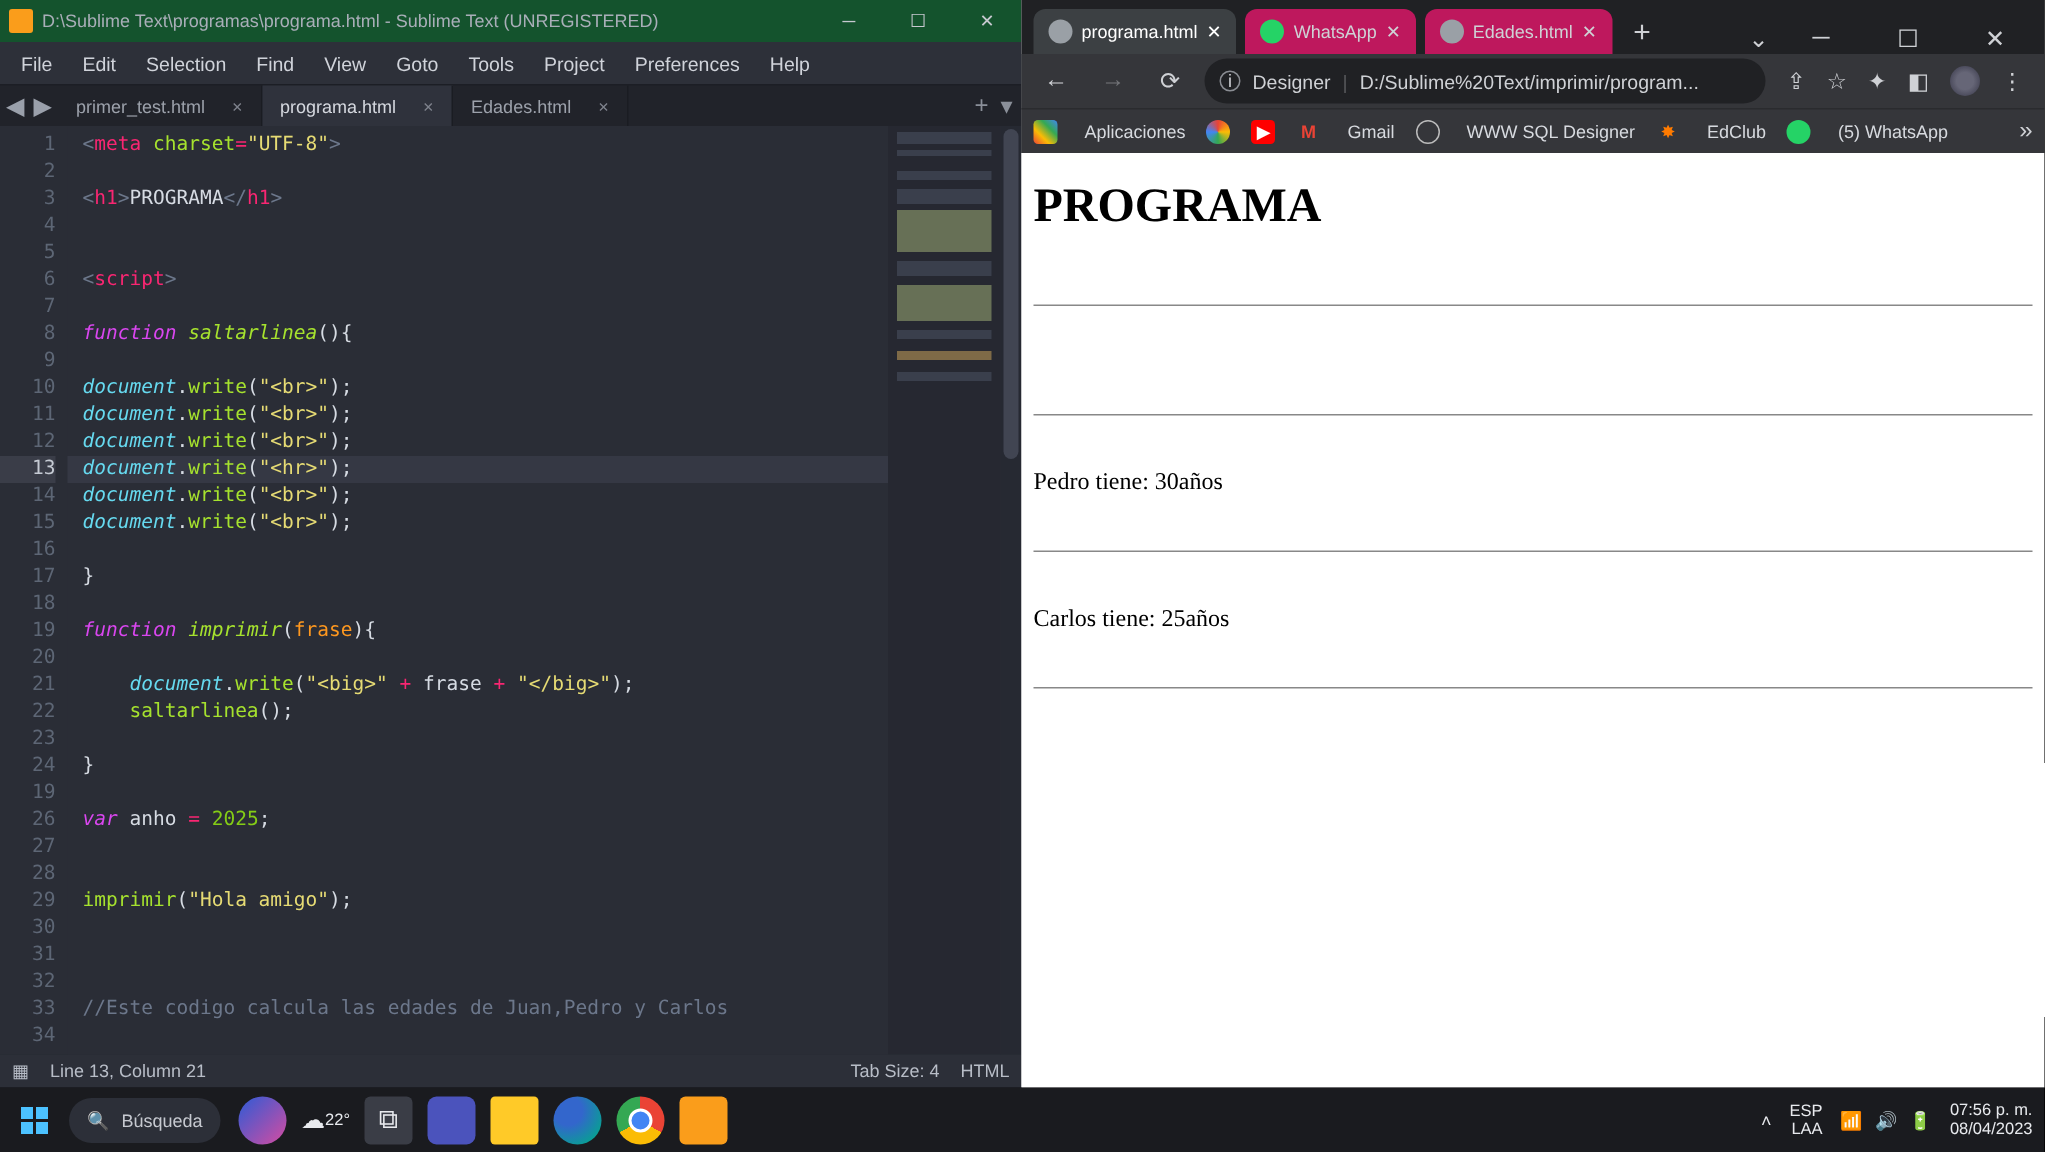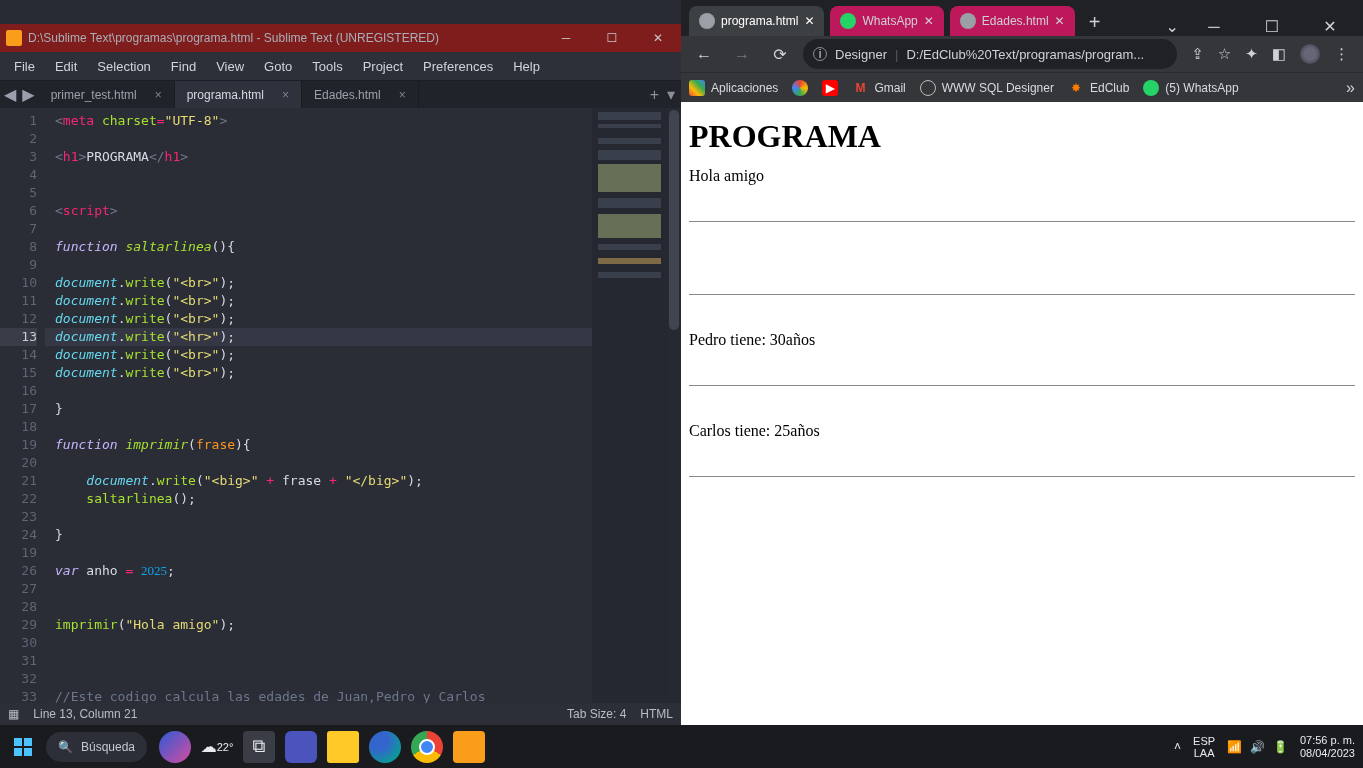--- a/index.html
+++ b/index.html
@@ -1,20 +1,20 @@
 <!DOCTYPE html>
 <html><head>
 <meta charset="utf-8">
 <style>
   * { box-sizing: border-box; margin: 0; padding: 0; }
   body { font-family: "Segoe UI", Arial, sans-serif; width:1363px; height:768px; overflow:hidden; background:#000; position:relative; }
 
   
   .sublime { position:absolute; left:0; top:0; width:681px; height:725px; background:#272a33; display:flex; flex-direction:column; }
-  .st-titlebar { height:28px; background:#7f1d1d; display:flex; align-items:center; color:#a9aeb8; font-size:12px;margin-top:24px; }
+  .st-titlebar { height:28px; background:#14532d; display:flex; align-items:center; color:#a9aeb8; font-size:12px; }
   .st-logo { width:16px; height:16px; margin:0 6px; background:#fa9d1b; border-radius:2px; }
   .st-title { flex:1; white-space:nowrap; overflow:hidden; }
   .st-winbtns { display:flex; height:100%; }
   .st-winbtn { width:46px; height:100%; display:flex; align-items:center; justify-content:center; color:#c7c9d0; }
   .st-menubar { height:28px; background:#2d3039; display:flex; align-items:center; padding:0 4px; }
   .st-menu-item { color:#d0d3da; font-size:13px; padding:4px 10px; }
   .st-tabs-row { height:28px; background:#21232a; display:flex; align-items:stretch; border-top:1px solid #1c1e25; }
   .st-arrows { display:flex; align-items:center; color:#9aa0ab; padding:0 4px; gap:6px;}
   .st-tab { display:flex; align-items:center; padding:0 12px; color:#9ca1ab; font-size:12px; position:relative; border-right:1px solid #1a1c22; }
   .st-tab.active { background:#2f323c; color:#d5d8df; }
@@ -26,23 +26,23 @@
   .st-gutter .ln.hl { background:#3a3d48; color:#c5cad3; }
   .st-code { flex:1; font-family:Consolas,monospace; font-size:13px; color:#d6dbe3; padding:4px 0; line-height:18px; white-space:pre; position:relative;}
   .st-code .row { padding-left:10px; height:18px; }
   .st-code .row.hl { background:#353844; }
   .c-gray { color:#6c778b; }
   .c-blue { color:#66d9ef; font-style:italic; }
   .c-red { color:#f92672; }
   .c-green { color:#a6e22e; }
   .c-yellow { color:#e6db74; }
   .c-orange { color:#fd971f; }
-  .c-purple { color:#0ea5e9;font-family:Liberation Serif, serif; }
+  .c-purple { color:#84cc16; }
   .c-fn { color:#a6e22e; font-style:italic; }
-  .c-kw { color:#c4b5fd; font-style:italic;margin-top:32px;}
+  .c-kw { color:#d946ef; font-style:italic;margin-top:32px;}
   .st-minimap { width:75px; background:#262831; position:relative; }
   .mm-block { position:absolute; left:6px; right:6px; background:#4a5263; opacity:0.55; }
   .st-scroll { width:14px; background:#262932; }
   .st-scroll-thumb { width:10px; margin:2px auto; height:220px; background:#414552; border-radius:5px; }
 
   .st-status { height:22px; background:#2c2f38; color:#b8bdc7; font-size:12px; display:flex; align-items:center; padding:0 8px; gap:14px; }
   .st-status .spacer { flex:1; }
 
   
   .chrome { position:absolute; left:681px; top:0; right:0; height:725px; background:#fff; display:flex; flex-direction:column;}
@@ -55,40 +55,40 @@
   .cr-tab .label { flex:1; white-space:nowrap; overflow:hidden; text-overflow:ellipsis; }
   .cr-tab .x { margin-left:6px; font-size:12px; }
   .cr-newtab { width:28px; height:28px; color:#cfd1d5; font-size:20px; display:flex; align-items:center; justify-content:center;}
   .cr-space-controls { margin-left:auto; display:flex; align-items:center; gap:12px; color:#cfd1d5; padding-right:10px;}
   .cr-toolbar { height:36px; background:#35363a; display:flex; align-items:center; padding:0 8px; gap:8px; }
   .cr-nav-btn { width:30px; height:30px; display:flex; align-items:center; justify-content:center; color:#cfd1d5; font-size:16px; border-radius:50%; }
   .cr-omnibox { flex:1; background:#202124; border-radius:16px; height:30px; display:flex; align-items:center; color:#cfd1d5; font-size:13px; padding:0 10px; gap:8px; }
   .cr-omnibox .info { font-size:12px; border:1px solid #8a8d93; border-radius:50%; width:14px; height:14px; display:flex; align-items:center; justify-content:center;}
   .cr-toolbar-icons { display:flex; align-items:center; gap:14px; color:#cfd1d5; font-size:15px; padding:0 6px;}
   .cr-bookmarks { height:30px; background:#35363a; display:flex; align-items:center; padding:0 8px; gap:14px; border-top:1px solid #2a2b2e;}
-  .cr-bm { display:flex; align-items:center; color:#d7dadf; font-size:12px; gap:6px; }
+  .cr-bm { display:flex; align-items:center; color:#d7dadf; font-size:12px; gap:18px; }
   .cr-bm .ico { width:16px; height:16px; border-radius:3px; display:flex; align-items:center; justify-content:center; font-size:12px;}
   .cr-bookmarks .chev { margin-left:auto; color:#cfd1d5; }
 
   .cr-page { flex:1; background:#fff; color:#000; font-family:"Times New Roman",serif; padding:10px 8px; overflow:hidden; }
   .cr-page h1 { font-size:32px; font-weight:bold; margin:6px 0 12px; }
   .cr-page .row-txt { font-size:16px; }
   .cr-page hr { border:none; border-top:1px solid #888; margin:0; }
   .cr-page .gap { height:18px; }
 
   
   .taskbar { position:absolute; left:0; right:0; bottom:0; height:43px; background:#1a1b1f; display:flex; align-items:center; color:#e8eaee; font-size:12px; }
   .tb-start { width:46px; height:100%; display:flex; align-items:center; justify-content:center;}
   .win-logo { display:grid; grid-template-columns:8px 8px; grid-template-rows:8px 8px; gap:2px;}
   .win-logo span { background:#4cc2ff; }
   .tb-search { display:flex; align-items:center; background:#2c2f38; height:30px; border-radius:16px; padding:0 12px; gap:8px; color:#c6c9d0; margin-right:12px;}
   .tb-icons { display:flex; align-items:center; gap:10px; }
   .tb-icon { width:32px; height:32px; border-radius:4px; display:flex; align-items:center; justify-content:center; font-size:18px;}
   .tb-right { margin-left:auto; display:flex; align-items:center; gap:12px; padding-right:8px;}
-  .tb-lang { text-align:center; font-size:11px; line-height:12px;}
+  .tb-lang { text-align:right; font-size:11px; line-height:12px;}
   .tb-tray { display:flex; align-items:center; gap:8px; color:#d7dadf;}
   .tb-clock { text-align:center; font-size:11px; line-height:13px; }
 </style>
 </head>
 <body>
 
 <div class="sublime">
   <div class="st-titlebar">
     <div class="st-logo"></div>
     <div class="st-title">D:\Sublime Text\programas\programa.html - Sublime Text (UNREGISTERED)</div>
@@ -224,21 +224,21 @@
       </div>
     </div>
     <div class="cr-toolbar">
       <div class="cr-nav-btn">←</div>
       <div class="cr-nav-btn" style="opacity:.4">→</div>
       <div class="cr-nav-btn">⟳</div>
       <div class="cr-omnibox">
         <span class="info">i</span>
         <span>Designer</span>
         <span style="opacity:.3">|</span>
-        <span>D:/EdClub%20Text/programas/program...</span>
+        <span>D:/Sublime%20Text/imprimir/program...</span>
       </div>
       <div class="cr-toolbar-icons">
         <span>⇪</span>
         <span>☆</span>
         <span>✦</span>
         <span>◧</span>
         <span style="width:20px;height:20px;border-radius:50%;background:radial-gradient(circle,#667 40%,#334 100%);"></span>
         <span>⋮</span>
       </div>
     </div>
@@ -268,21 +268,20 @@
       <div class="cr-bm">
         <span class="ico" style="background:#25d366;border-radius:50%"></span>
         <span>(5) WhatsApp</span>
       </div>
       <span class="chev">»</span>
     </div>
   </div>
 
   <div class="cr-page">
     <h1>PROGRAMA</h1>
-    <div class="row-txt">Hola amigo</div>
     <div class="gap"></div>
       <div class="gap"></div>
     <hr>
       <div class="gap"></div>
       <div class="gap"></div>
     <div class="gap"></div>
       <div class="gap"></div>
     <hr>
       <div class="gap"></div>
       <div class="gap"></div>

